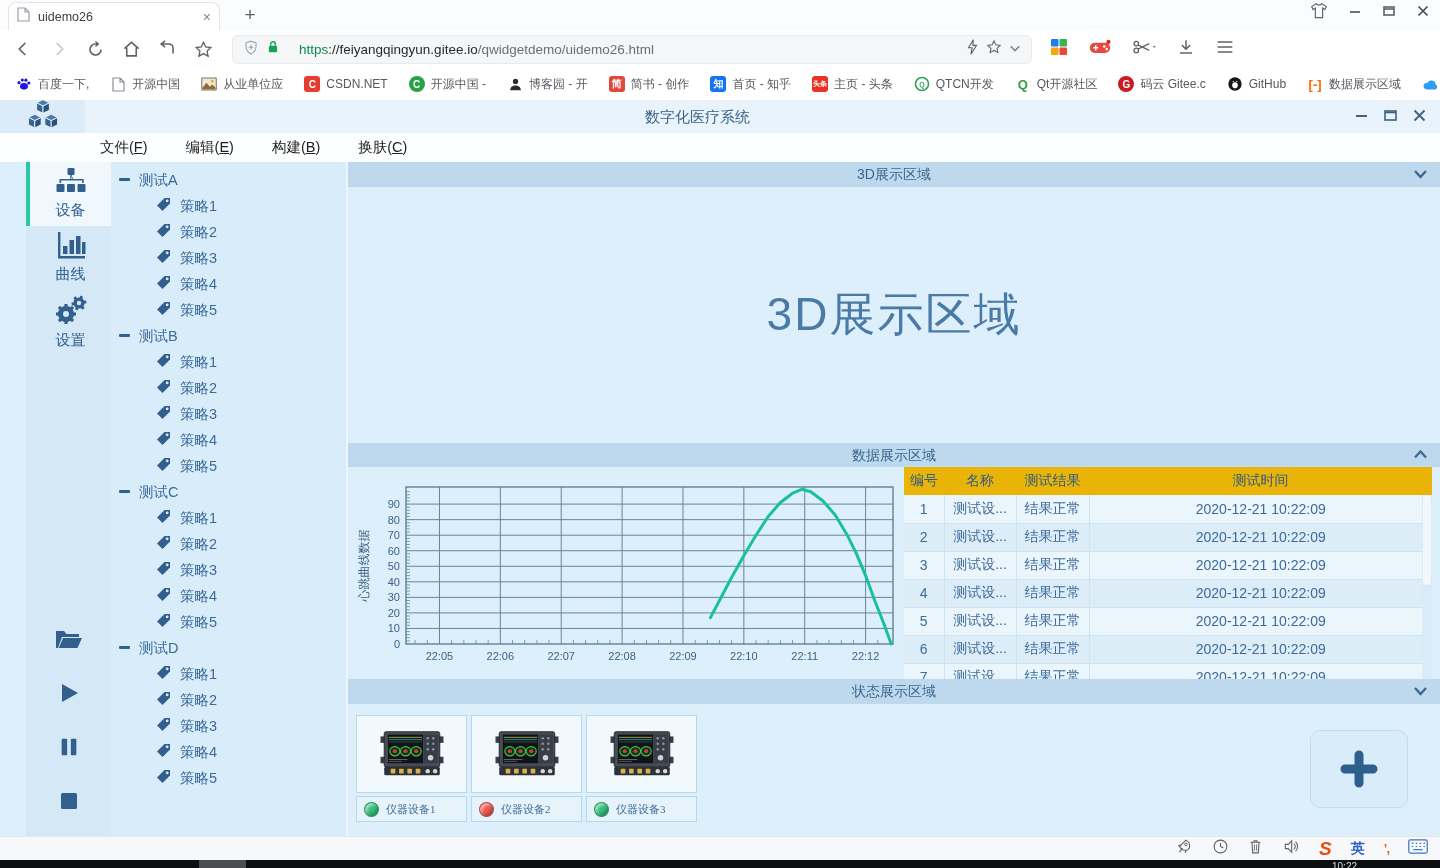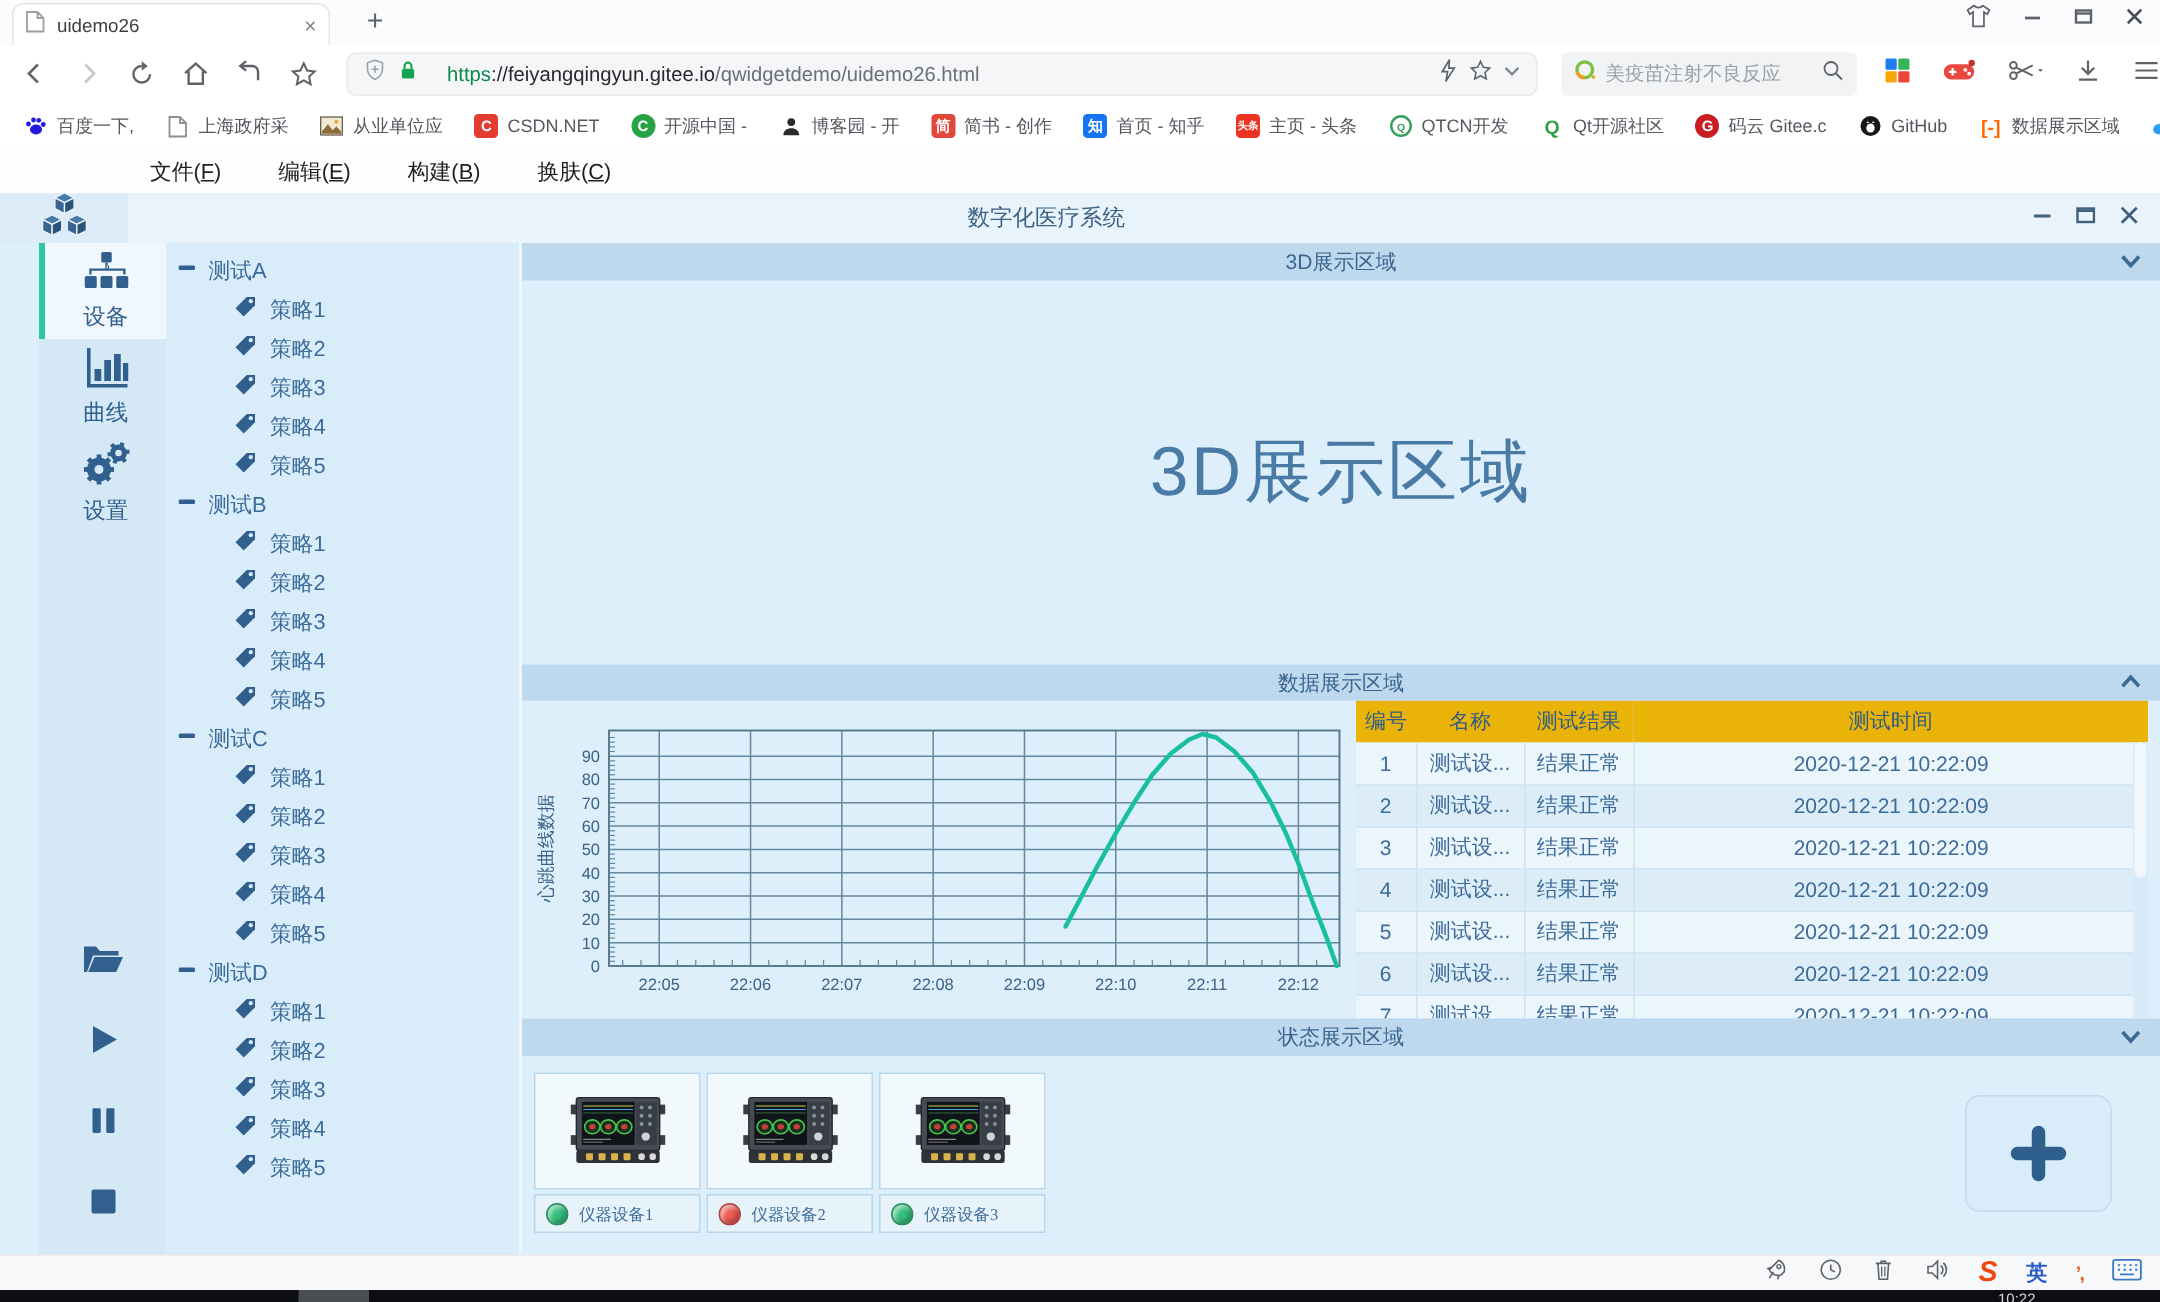--- a/index.html
+++ b/index.html
@@ -196,32 +196,20 @@
           <path d="M9 1 L3 11 H7.5 L6 19 L13 8 H8.5 Z" fill="none" stroke="#5f6368" stroke-width="1.4"></path>
         </svg></span>
     <span><svg width="16" height="16" viewBox="0 0 24 24">
           <path d="M12 2.8 L14.8 8.8 L21.2 9.6 L16.5 14 L17.8 20.4 L12 17.2 L6.2 20.4 L7.5 14 L2.8 9.6 L9.2 8.8 Z" fill="none" stroke="#5f6368" stroke-width="1.6"></path>
         </svg></span>
     <span><svg width="12" height="12" viewBox="0 0 14 14">
           <path d="M2 5 L7 10 L12 5" fill="none" stroke="#80868b" stroke-width="1.8"></path>
         </svg></span>
   </div>
 
-  <div id="searchbox">
-    <span><svg width="15" height="15" viewBox="0 0 20 20">
-          <circle cx="10" cy="10" r="7" fill="none" stroke="#7bc144" stroke-width="3"></circle>
-          <path d="M3.2 12 A7 7 0 0 0 10 17" fill="none" stroke="#f39b12" stroke-width="3"></path>
-          <circle cx="17.6" cy="16.5" r="1.6" fill="#f39b12"></circle>
-        </svg></span>
-    <span id="search-text">美疫苗注射不良反应</span>
-    <span><svg width="16" height="16" viewBox="0 0 24 24">
-          <circle cx="10" cy="10" r="6.5" fill="none" stroke="#5f6368" stroke-width="1.8"></circle>
-          <path d="M15 15 L21 21" stroke="#5f6368" stroke-width="1.8"></path>
-        </svg></span>
-  </div>
 
   <div id="nav-right">
     <span><svg width="18" height="18" viewBox="0 0 18 18">
           <rect x="1" y="1" width="7.5" height="7.5" rx="1" fill="#1f7cf1"></rect>
           <rect x="9.5" y="1" width="7.5" height="7.5" rx="1" fill="#35b558"></rect>
           <rect x="1" y="9.5" width="7.5" height="7.5" rx="1" fill="#f8a708"></rect>
           <rect x="9.5" y="9.5" width="7.5" height="7.5" rx="1" fill="#ee4538"></rect>
         </svg></span>
     <span><svg width="22" height="18" viewBox="0 0 26 20">
           <rect x="1" y="5" width="24" height="12" rx="6" fill="#e8483f"></rect>
@@ -259,21 +247,21 @@
         </svg>
       </span>
       <span>百度一下,</span>
     </span>
     <span class="bm">
       <span class="bm-ic">
         <svg width="13" height="15" viewBox="0 0 13 15">
           <path d="M1 1 h7 l4 4 v9 h-11 Z M8 1 v4 h4" fill="#fff" stroke="#8a9097" stroke-width="1.2"></path>
         </svg>
       </span>
-      <span>上海政府采</span>
+      <span>开源中国</span>
     </span>
     <span class="bm">
       <span class="bm-ic">
         <svg width="16" height="14" viewBox="0 0 20 17">
           <rect x="1" y="1" width="18" height="15" fill="#f3e9d2" stroke="#5a5145"></rect>
           <path d="M2 13 L7 7 L11 12 L14 9 L18 13 V15 H2 Z" fill="#8a6d3b"></path>
           <circle cx="14" cy="5" r="1.8" fill="#e2b13c"></circle>
         </svg>
       </span>
       <span>从业单位应</span>
@@ -341,26 +329,20 @@
     <span class="bm">
       <span class="bm-ic">
         <svg width="17" height="13" viewBox="0 0 24 17">
           <path d="M7 16 a5 5 0 1 1 1.2-9.9 A6.5 6.5 0 0 1 20.5 8.5 a4 4 0 0 1-.8 7.5 Z" fill="#2b9ff2"></path>
         </svg>
       </span>
     </span>
 </div>
 
 <div id="app">
-  <div id="menubar">
-      <span class="menu-item">文件(<u>F</u>)</span>
-      <span class="menu-item">编辑(<u>E</u>)</span>
-      <span class="menu-item">构建(<u>B</u>)</span>
-      <span class="menu-item">换肤(<u>C</u>)</span>
-    </div>
   <div id="titlebar">
     <div id="logo-box">
       <svg width="42" height="40" viewBox="0 0 46 42">
         <g stroke="#e9f3fb" stroke-width="1">
           <polygon points="23,2 30,5.5 23,9 16,5.5" fill="#4a7ba8"></polygon>
           <polygon points="16,5.5 23,9 23,17 16,13.5" fill="#36658f"></polygon>
           <polygon points="30,5.5 30,13.5 23,17 23,9" fill="#28547c"></polygon>
           <polygon points="14,18 21,21.5 14,25 7,21.5" fill="#4a7ba8"></polygon>
           <polygon points="7,21.5 14,25 14,33 7,29.5" fill="#36658f"></polygon>
           <polygon points="21,21.5 21,29.5 14,33 14,25" fill="#28547c"></polygon>
@@ -377,20 +359,26 @@
           </svg></span>
       <span><svg width="13" height="13" viewBox="0 0 13 13">
             <rect x="1" y="2" width="11" height="9" fill="none" stroke="#41607d" stroke-width="1.6"></rect>
             <path d="M1 3.5 h11" stroke="#41607d" stroke-width="1.6"></path>
           </svg></span>
       <span><svg width="13" height="13" viewBox="0 0 13 13">
             <path d="M1.5 1.5 L11.5 11.5 M11.5 1.5 L1.5 11.5" stroke="#41607d" stroke-width="1.8"></path>
           </svg></span>
     </div>
   </div>
+  <div id="menubar">
+      <span class="menu-item">文件(<u>F</u>)</span>
+      <span class="menu-item">编辑(<u>E</u>)</span>
+      <span class="menu-item">构建(<u>B</u>)</span>
+      <span class="menu-item">换肤(<u>C</u>)</span>
+    </div>
 
   <div id="app-body">
     <div id="rail">
         <div class="rail-item active">
           <span><svg width="30" height="27" viewBox="0 0 30 27" fill="#32608e">
               <rect x="11.5" y="0" width="7" height="7" rx="1"></rect>
               <path d="M14.2 7 h1.6 v4 h-1.6 Z M3.5 15 h1.6 v-2.5 h21 v2.5 h1.6 v-4 h-11 v-2 h-1.6 v2 h-11.6 Z"></path>
               <rect x="0.5" y="16" width="8" height="8" rx="1"></rect>
               <rect x="11" y="16" width="8" height="8" rx="1"></rect>
               <rect x="21.5" y="16" width="8" height="8" rx="1"></rect>

